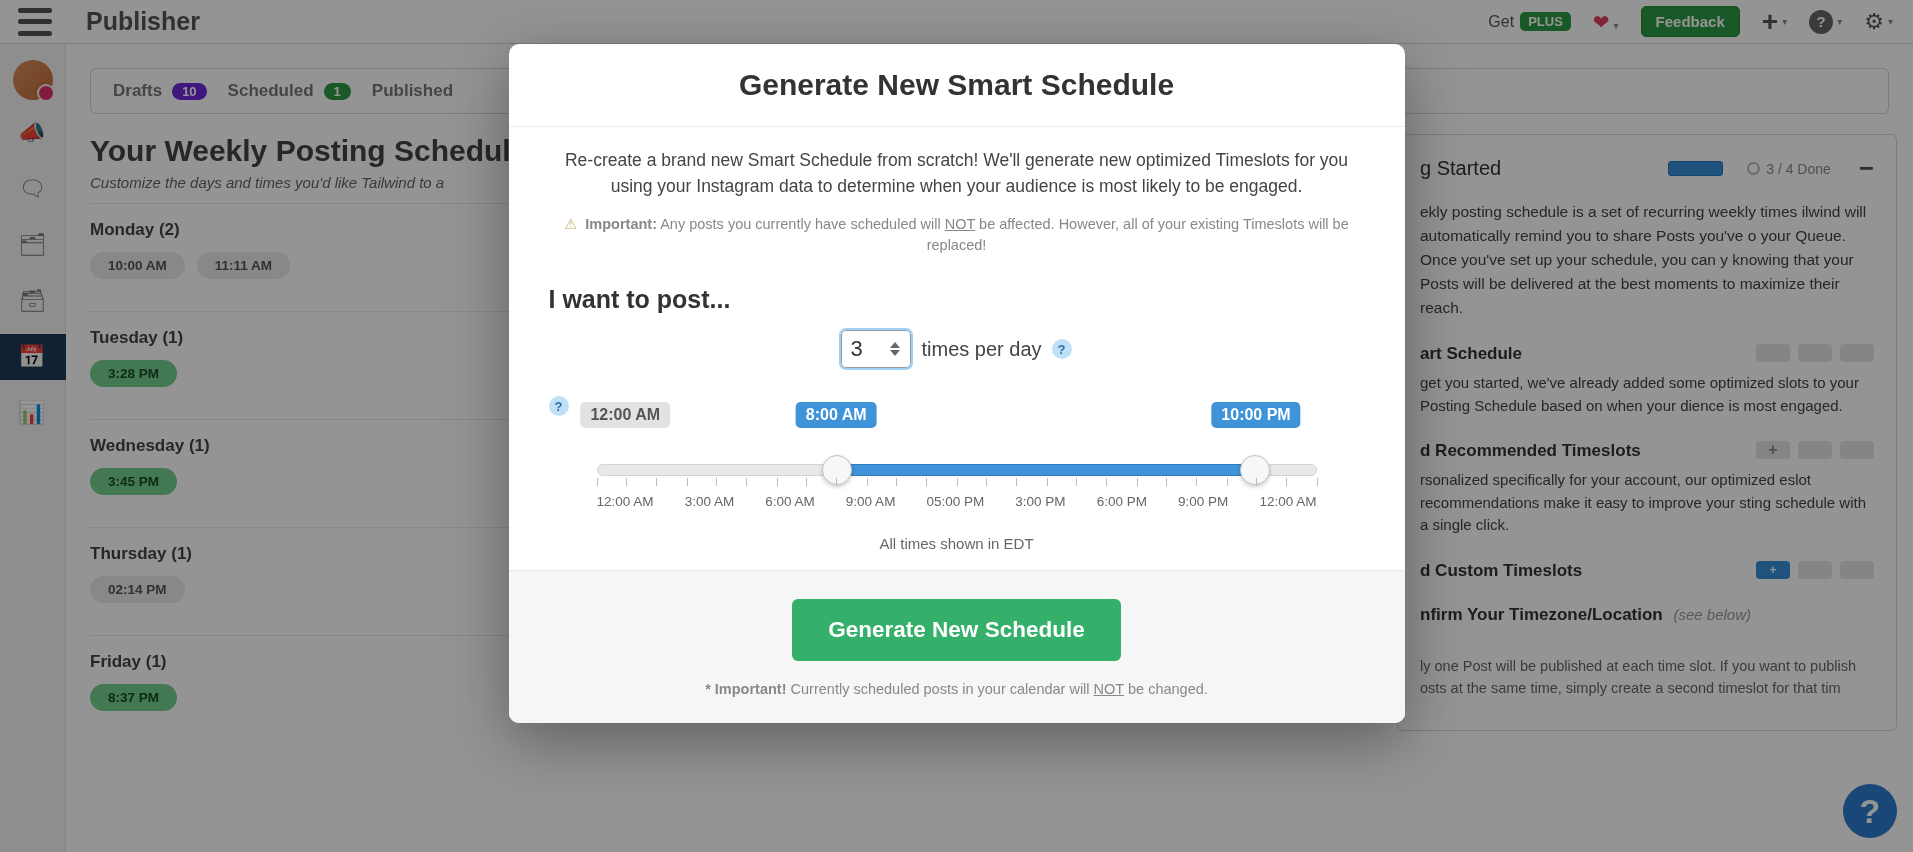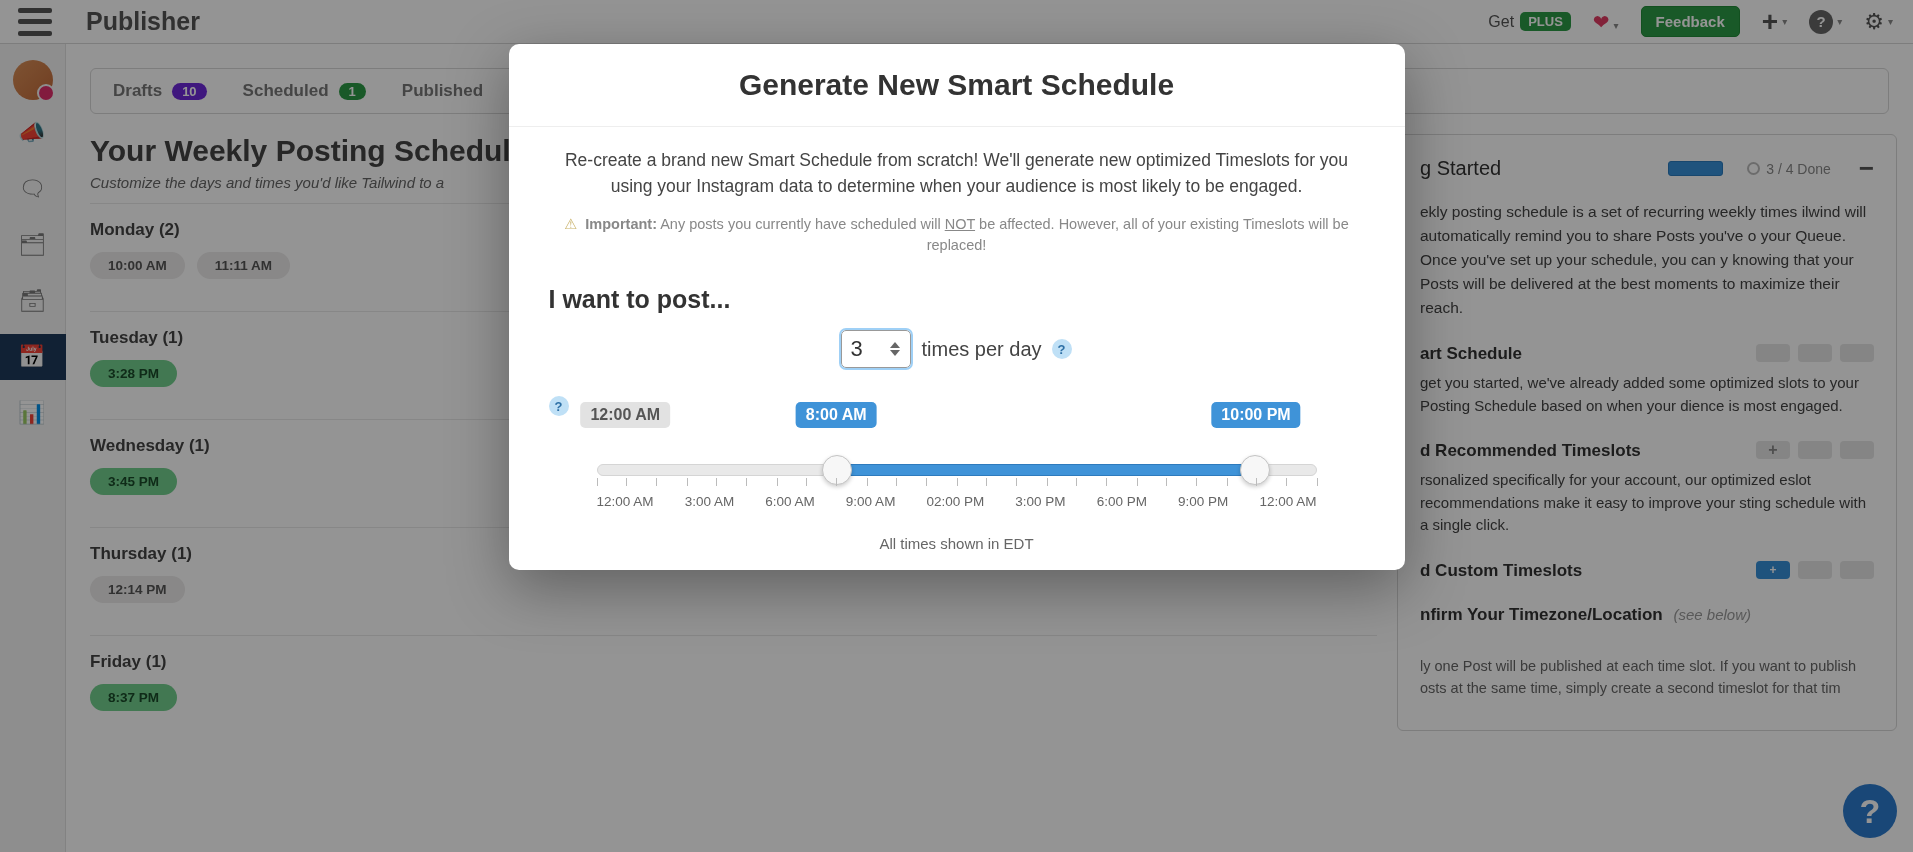--- a/index.html
+++ b/index.html
@@ -19,21 +19,21 @@
 
 .leftrail { position:absolute; top:44px; left:0; bottom:0; width:66px; background:#f5f5f5; border-right:1px solid #e1e1e1; display:flex; flex-direction:column; align-items:center; padding-top:16px; gap:10px; }
 .avatar { width:40px; height:40px; border-radius:50%; background:linear-gradient(135deg,#d99058,#c26a3a); position:relative; }
 .avatar .igdot { position:absolute; right:-2px; bottom:-2px; width:18px; height:18px; border-radius:50%; background:#e1306c; border:2px solid #f5f5f5; }
 .rail-item { width:66px; height:46px; display:flex; align-items:center; justify-content:center; cursor:pointer; }
 .rail-item.active { background:#1e3a5a; }
 .rail-ico { font-size:22px; color:#7a7a7a; }
 .rail-item.active .rail-ico { color:#fff; }
 
 .main { position:absolute; top:44px; left:66px; right:0; bottom:0; padding: 0; overflow:hidden; }
-.tabs { display:flex; gap:36px; border:1px solid #d7d7d7; border-radius:6px; margin:24px 24px 0 24px; padding:12px 22px; align-items:center; }
+.tabs { display:flex; gap:21px; border:1px solid #d7d7d7; border-radius:6px; margin:24px 24px 0 24px; padding:12px 22px; align-items:center; }
 .tab { display:flex; align-items:center; gap:10px; font-size:17px; font-weight:700; color:#777; cursor:pointer; }
 .badge-red { background:#6d28d9; color:#fff; border-radius:999px; padding:1px 10px; font-size:13px; font-weight:700; }
 .badge-green { background:#2c9a45; color:#fff; border-radius:999px; padding:1px 10px; font-size:13px; font-weight:700; }
 
 .content { display:flex; margin: 8px 16px 0 24px; gap:20px; }
 .schedule-col { flex:1; }
 .sc-title { font-size:30px; font-weight:800; color:#444; margin-top:12px; }
 .sc-sub { font-style:italic; color:#666; font-size:15px; margin-top:6px; }
 .day-block { border-top:1px solid #e8e8e8; padding:16px 0 20px 0; margin-top:12px; }
 .day-block:first-of-type { margin-top:18px; }
@@ -193,21 +193,21 @@
       </div>
       <div class="day-block">
         <div class="day-head">Wednesday (1)</div>
         <div class="chips">
             <div class="chip green">3:45 PM</div>
           </div>
       </div>
       <div class="day-block">
         <div class="day-head">Thursday (1)</div>
         <div class="chips">
-            <div class="chip gray">12:14 PM</div>
+            <div class="chip gray">02:14 PM</div>
           </div>
       </div>
       <div class="day-block">
         <div class="day-head">Friday (1)</div>
         <div class="chips">
             <div class="chip green">8:37 PM</div>
           </div>
       </div>
     </div>
 
@@ -338,24 +338,30 @@
             <span style="left:87.5%"></span>
             <span style="left:91.66%"></span>
             <span style="left:95.83%"></span>
             <span style="left:100%"></span>
         </div>
         <div class="tick-labels">
           <span>12:00 AM</span>
           <span>3:00 AM</span>
           <span>6:00 AM</span>
           <span>9:00 AM</span>
-          <span>02:00 PM</span>
+          <span>05:00 PM</span>
           <span>3:00 PM</span>
           <span>6:00 PM</span>
           <span>9:00 PM</span>
           <span>12:00 AM</span>
         </div>
       </div>
       <div class="tzhint">All times shown in EDT</div>
     </div>
 
+    <div class="modal-foot">
+      <button class="gen-btn">Generate New Schedule</button>
+      <p class="foot-note">
+        <strong>* Important!</strong><span> Currently scheduled posts in your calendar will </span><span class="u">NOT</span><span> be changed.</span>
+      </p>
+    </div>
   </div>
 </div>
 
 </body></html>

